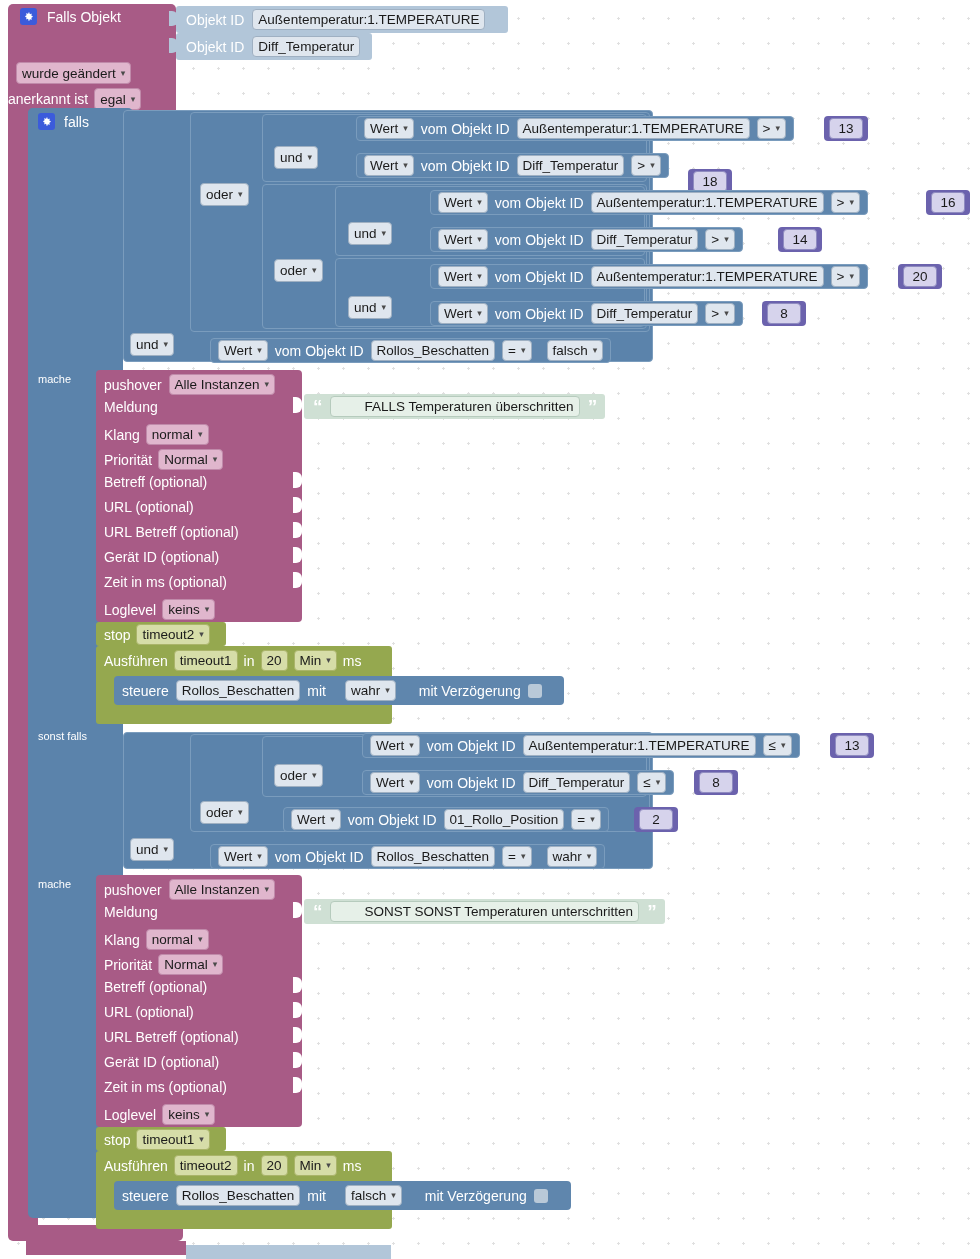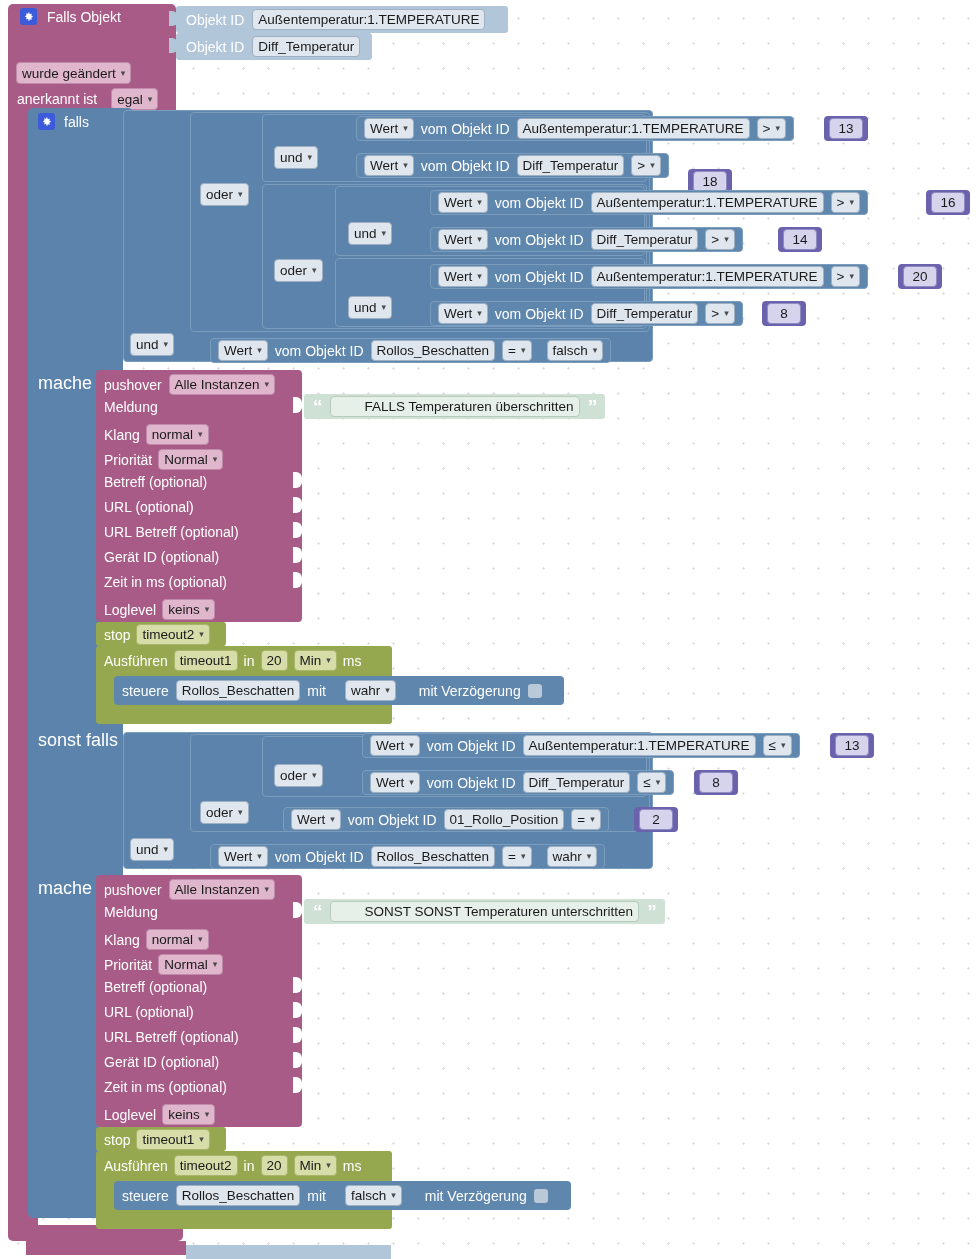--- a/index.html
+++ b/index.html
@@ -65,21 +65,21 @@
     position:absolute;background:#5b83ab;border:1px solid #7a9cbd;box-sizing:border-box;
   }
   .opchip{position:absolute;}
 
   .strblk{
     position:absolute;display:flex;align-items:center;gap:8px;
     background:#cfe0d4;border-radius:3px;padding:0 9px;height:25px;box-sizing:border-box;
   }
   .quote{color:#ffffff;font-size:19px;font-weight:bold;line-height:1;letter-spacing:-1px;}
 
-  .sectlbl{position:absolute;color:#ffffff;font-size:18px;}
+  .sectlbl{position:absolute;color:#ffffff;font-size:11px;}
   .plug{
     position:absolute;width:9px;height:16px;background:#ffffff;
     border-radius:0 6px 6px 0;
   }
 </style>
 </head>
 <body>
 
 <div id="canvas" style="position:absolute;inset:0;">
 
@@ -111,21 +111,21 @@
     <span class="lbl" style="color:#fff;">Objekt ID</span>
     <span class="field">Diff_Temperatur</span>
   </div>
 
   <div class="abs" style="left:169px;top:11px;width:9px;height:15px;background:#b2c6d9;border-radius:0 6px 6px 0;"></div>
   <div class="abs" style="left:169px;top:38px;width:9px;height:15px;background:#b2c6d9;border-radius:0 6px 6px 0;"></div>
 
   <div class="abs" style="left:16px;top:62px;">
     <span class="field pinkf dd" style="height:20px;">wurde geändert</span>
   </div>
-  <div class="abs row" style="left:17px;top:88px;gap:14px;">
+  <div class="abs row" style="left:8px;top:88px;gap:6px;">
     <span class="lbl">anerkannt ist</span>
     <span class="field pinkf dd" style="height:20px;">egal</span>
   </div>
 
   <div class="blk blue" style="left:28px;top:108px;width:95px;height:1110px;border-radius:5px 0 0 5px;"></div>
 
   <div class="blk blue" style="left:28px;top:108px;width:105px;height:30px;border-radius:5px 5px 0 0;"></div>
   <div class="abs row" style="left:38px;top:113px;gap:9px;">
     <span class="gear">
       <svg width="11" height="11" viewBox="0 0 24 24" fill="#fff">

